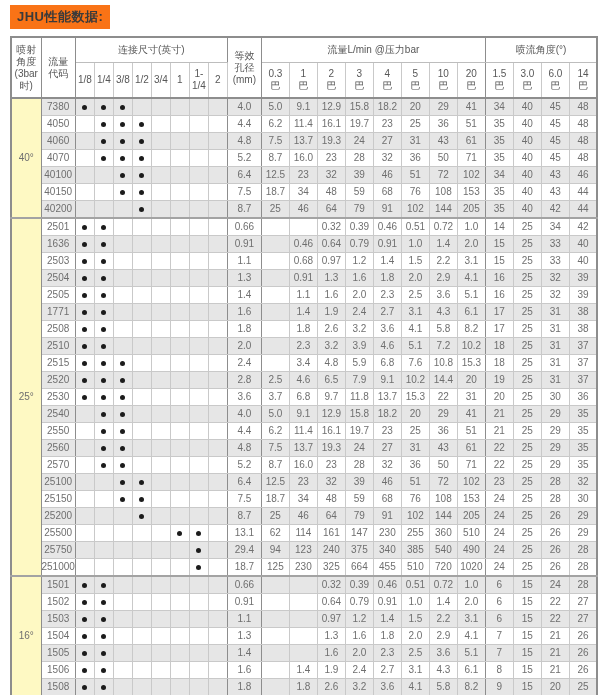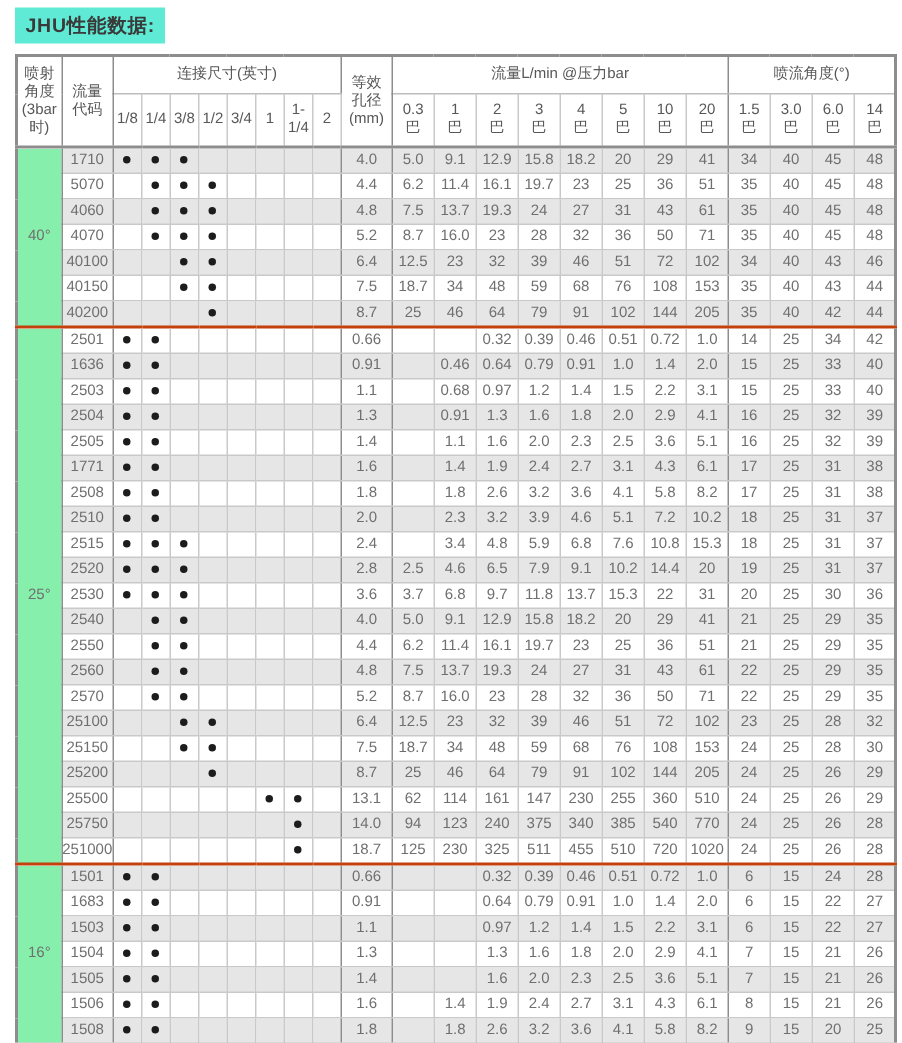--- a/index.html
+++ b/index.html
@@ -1,33 +1,33 @@
 <!DOCTYPE html>
 <html><head>
 <meta charset="utf-8">
 <style>
   html,body{margin:0;padding:0;background:#ffffff;}
   body{width:601px;height:695px;font-family:"Liberation Sans","DejaVu Sans",sans-serif;}
   .page{padding:5px 0 0 10px;}
-  .title{display:inline-block;background:#5eead4;color:#3a3a3a;font-size:13px;font-weight:bold;
+  .title{display:inline-block;background:#f97316;color:#3a3a3a;font-size:13px;font-weight:bold;
          padding:3px 7px;margin:0 16px 7px 0;letter-spacing:0.5px;text-align:right;}
   table.perf{border-collapse:collapse;table-layout:fixed;border:2px solid #8d8d8d;}
   .perf th,.perf td{border:1px solid #c9c9c9;text-align:center;vertical-align:middle;
          padding:0;font-size:10px;color:#6f6f6f;overflow:hidden;}
   .perf thead th{color:#575757;font-weight:normal;background:#ffffff;white-space:pre-line;line-height:1.2;}
   .perf thead tr.grp-row th{height:24px;}
   .perf thead tr.sub-row th{height:34px;}
   .perf thead th{border-bottom-color:#bdbdbd;}
   .perf thead tr.sub-row th,.perf thead th[rowspan]{border-bottom:2px solid #8d8d8d;}
   .perf tbody tr{height:17px;}
   .perf tbody td{line-height:16px;white-space:nowrap;}
   tr.stripe td{background:#e6e6e6;}
-  td.acell, tr.stripe td.acell{background:#86efac;color:#6f6f6f;}
+  td.acell, tr.stripe td.acell{background:#fef9c3;color:#6f6f6f;}
   .vdark{border-right:1px solid #8d8d8d !important;}
-  tr.bsep td{border-top:2px solid #c2410c;}
+  tr.bsep td{border-top:2px solid #a3a3a3;}
   .dot{display:inline-block;width:5px;height:5px;border-radius:50%;background:#1c1c1c;vertical-align:middle;}
 </style>
 </head>
 <body>
 
 <div class="page">
   <div class="title">JHU性能数据:</div>
   <table class="perf" id="perf-table">
     <colgroup>
       <col style="width:30px">
@@ -100,21 +100,21 @@
 巴</th>
           <th>6.0
 巴</th>
           <th>14
 巴</th>
         </tr>
       </thead>
     <tbody>
         <tr class="stripe">
           <td class="acell vdark" rowspan="7">40°</td>
-          <td class="vdark">1710</td>
+          <td class="vdark">7380</td>
           <td><span class="dot"></span></td>
           <td><span class="dot"></span></td>
           <td><span class="dot"></span></td>
           <td></td>
           <td></td>
           <td></td>
           <td></td>
           <td class="vdark"></td>
           <td class="vdark">4.0</td>
           <td>5.0</td>
@@ -124,21 +124,21 @@
           <td>18.2</td>
           <td>20</td>
           <td>29</td>
           <td class="vdark">41</td>
           <td>34</td>
           <td>40</td>
           <td>45</td>
           <td>48</td>
         </tr>
         <tr>
-          <td class="vdark">5070</td>
+          <td class="vdark">4050</td>
           <td></td>
           <td><span class="dot"></span></td>
           <td><span class="dot"></span></td>
           <td><span class="dot"></span></td>
           <td></td>
           <td></td>
           <td></td>
           <td class="vdark"></td>
           <td class="vdark">4.4</td>
           <td>6.2</td>
@@ -734,49 +734,49 @@
         <tr class="stripe">
           <td class="vdark">25750</td>
           <td></td>
           <td></td>
           <td></td>
           <td></td>
           <td></td>
           <td></td>
           <td><span class="dot"></span></td>
           <td class="vdark"></td>
-          <td class="vdark">14.0</td>
+          <td class="vdark">29.4</td>
           <td>94</td>
           <td>123</td>
           <td>240</td>
           <td>375</td>
           <td>340</td>
           <td>385</td>
           <td>540</td>
-          <td class="vdark">770</td>
+          <td class="vdark">490</td>
           <td>24</td>
           <td>25</td>
           <td>26</td>
           <td>28</td>
         </tr>
         <tr>
           <td class="vdark">251000</td>
           <td></td>
           <td></td>
           <td></td>
           <td></td>
           <td></td>
           <td></td>
           <td><span class="dot"></span></td>
           <td class="vdark"></td>
           <td class="vdark">18.7</td>
           <td>125</td>
           <td>230</td>
           <td>325</td>
-          <td>511</td>
+          <td>664</td>
           <td>455</td>
           <td>510</td>
           <td>720</td>
           <td class="vdark">1020</td>
           <td>24</td>
           <td>25</td>
           <td>26</td>
           <td>28</td>
         </tr>
         <tr class="stripe bsep">
@@ -798,21 +798,21 @@
           <td>0.46</td>
           <td>0.51</td>
           <td>0.72</td>
           <td class="vdark">1.0</td>
           <td>6</td>
           <td>15</td>
           <td>24</td>
           <td>28</td>
         </tr>
         <tr>
-          <td class="vdark">1683</td>
+          <td class="vdark">1502</td>
           <td><span class="dot"></span></td>
           <td><span class="dot"></span></td>
           <td></td>
           <td></td>
           <td></td>
           <td></td>
           <td></td>
           <td class="vdark"></td>
           <td class="vdark">0.91</td>
           <td></td>

